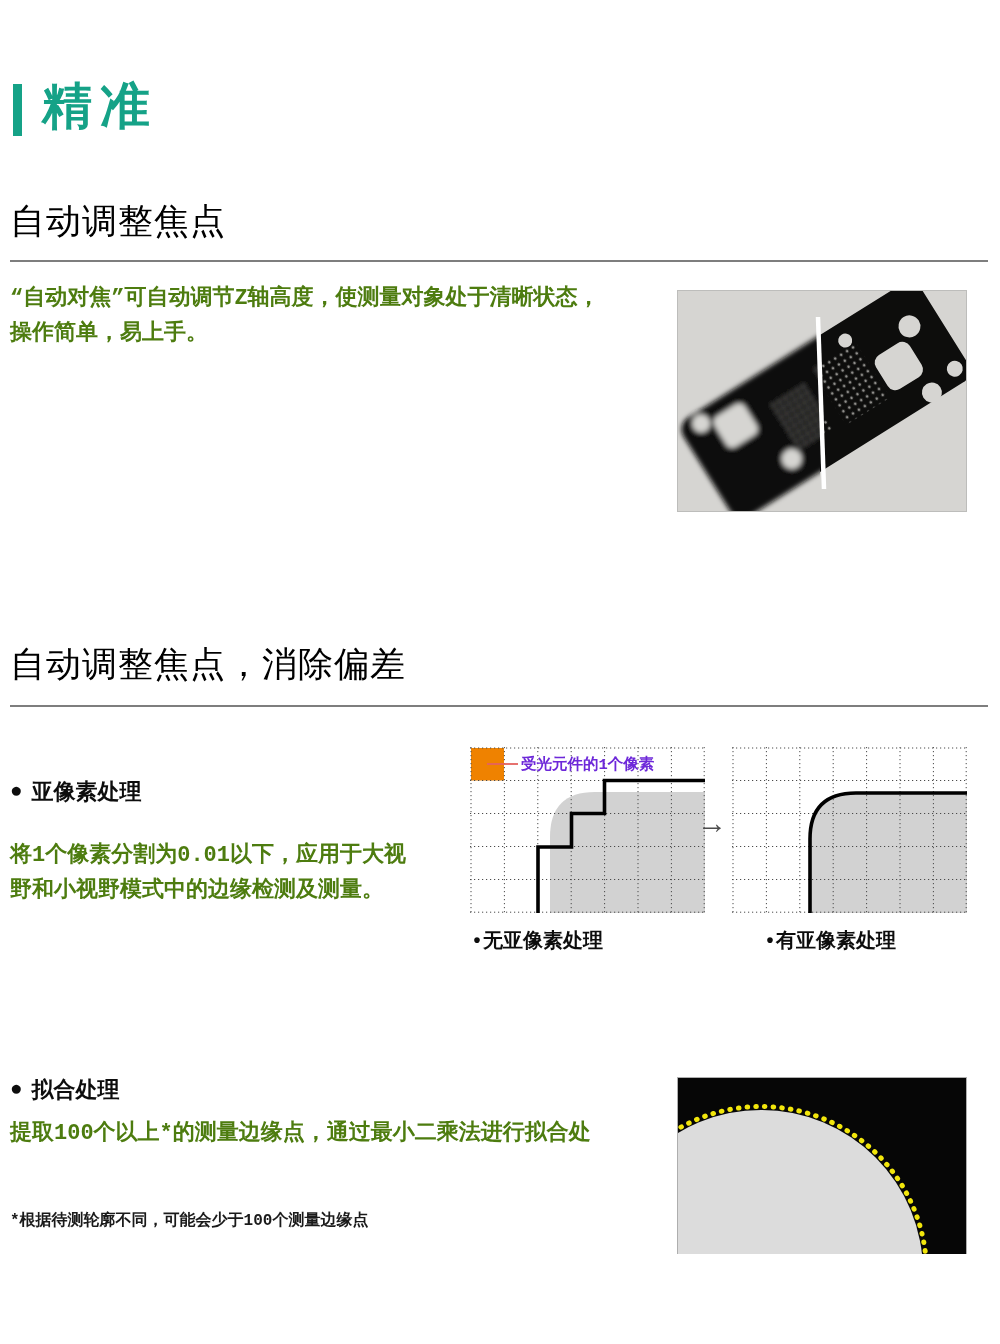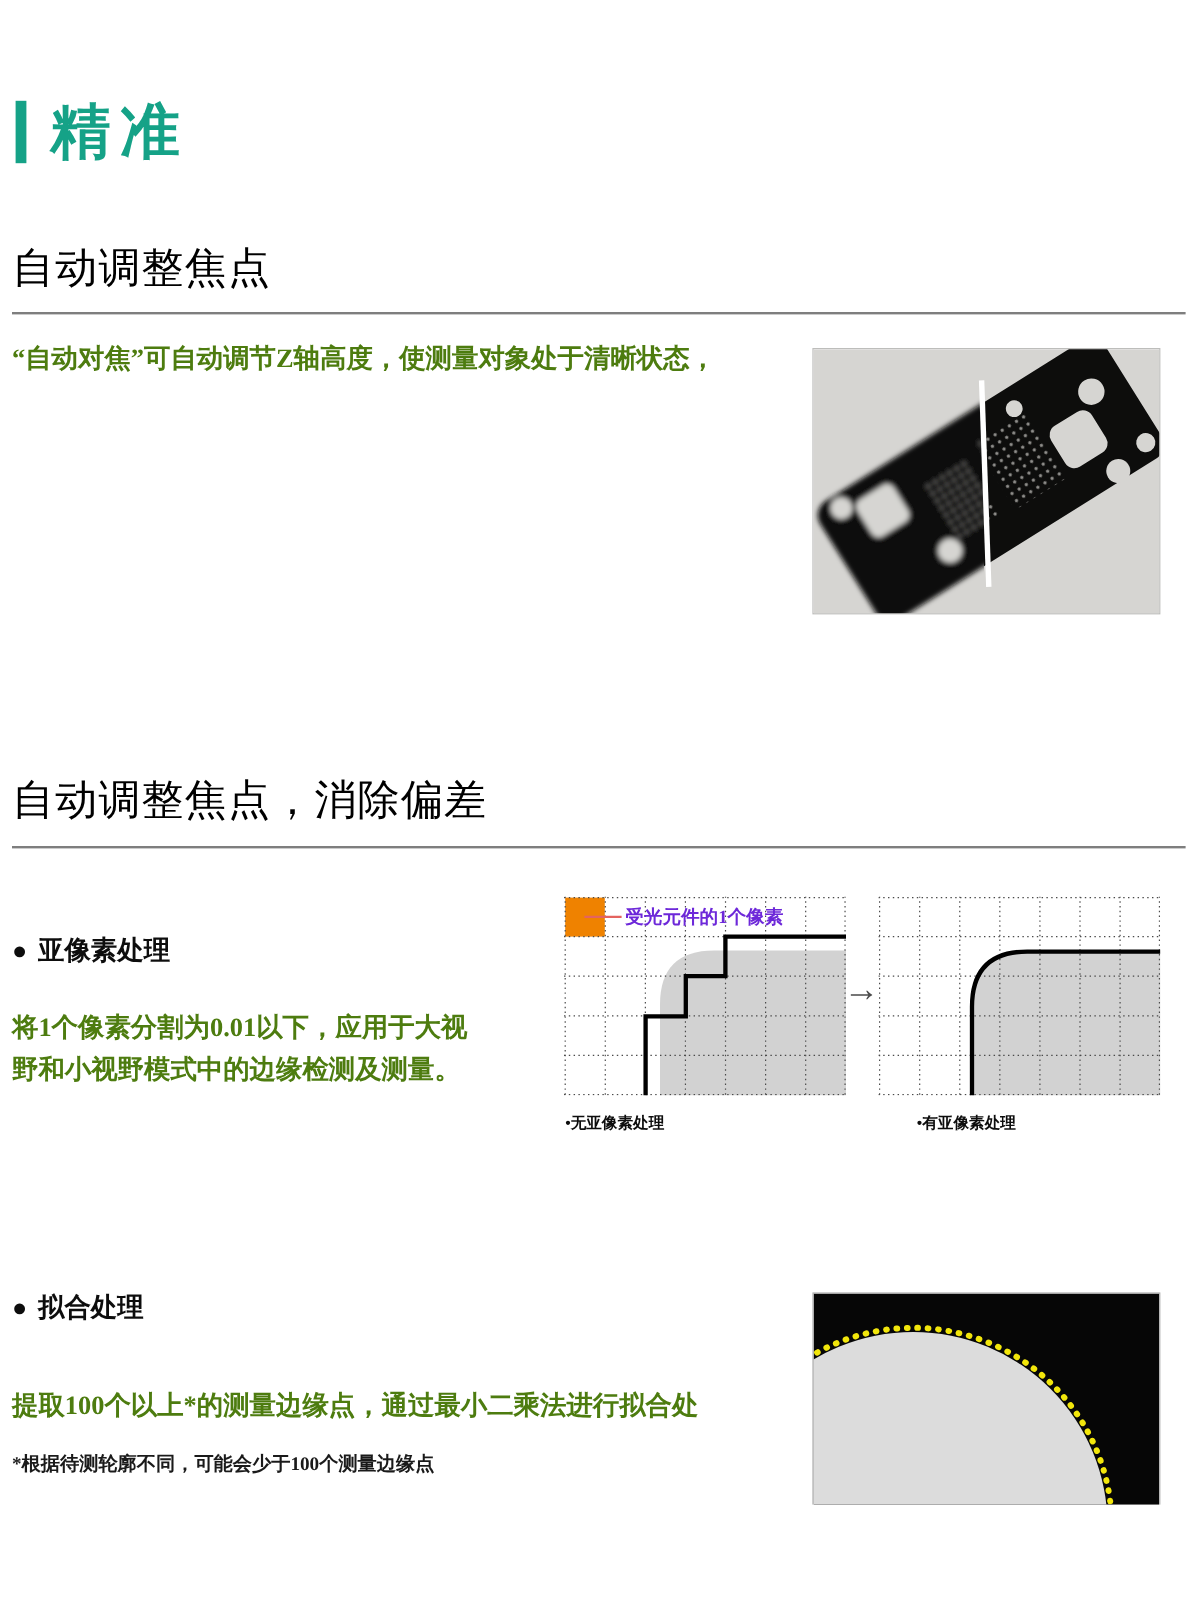--- a/index.html
+++ b/index.html
@@ -1,20 +1,20 @@
 <!DOCTYPE html>
 <html><head>
 <meta charset="utf-8">
 <style>
   html,body{margin:0;padding:0;background:#ffffff;}
   #canvas{
     position:relative;
     width:1000px;height:1254px;
     background:#ffffff;
-    font-family:Liberation Serif, serif;
+    font-family:Liberation Mono, monospace;
     color:#141414;
     overflow:hidden;
   }
   .abs{position:absolute;}
 
   
   .title-row{left:13px;top:84px;display:flex;align-items:center;}
   .title-bar{width:9px;height:52px;background:#15a287;display:inline-block;}
   h1.page-title{
     margin:0 0 0 20px;font-size:50px;font-weight:bold;color:#15a287;
@@ -32,21 +32,21 @@
   .body-text{
     font-size:22px;font-weight:600;line-height:35px;color:#4d7c0f;
     white-space:nowrap;
   }
   .body-text div{white-space:nowrap;}
 
   
   .subhead{display:flex;align-items:center;gap:9px;font-size:22px;font-weight:700;color:#0d0d0d;white-space:nowrap;}
   .subhead .bullet{font-size:21px;line-height:22px;}
 
-  .caption{font-size:13px;font-weight:700;color:#0d0d0d;white-space:nowrap;}
+  .caption{font-size:20px;font-weight:700;color:#0d0d0d;white-space:nowrap;}
   .legend-label{font-size:15.5px;font-weight:700;color:#6d28d9;white-space:nowrap;}
   .footnote{font-size:16px;font-weight:700;color:#1a1a1a;white-space:nowrap;}
   .arrow-glyph{font-size:30px;font-weight:bold;color:#4c4c4c;line-height:30px;}
 
   .photo{border:1px solid #bdbdbb;line-height:0;}
   .diagram{line-height:0;}
 </style>
 </head>
 <body>
 
@@ -55,20 +55,21 @@
   <div class="abs title-row">
     <span class="title-bar"></span>
     <h1 class="page-title">精准</h1>
   </div>
 
   <div class="abs h2" style="left:10px;top:207px;">自动调整焦点</div>
   <div class="abs rule" style="top:260px;"></div>
 
   <div class="abs body-text" style="left:10px;top:281px;">
     <div>“自动对焦”可自动调节Z轴高度，使测量对象处于清晰状态，</div>
+    <div>操作简单，易上手。</div>
   </div>
 
   <div class="abs photo" style="left:677px;top:290px;width:288px;height:220px;">
     <svg width="288" height="220" viewBox="0 0 288 220">
       <defs>
         <filter id="soft" x="-20%" y="-20%" width="140%" height="140%">
           <feGaussianBlur stdDeviation="2.4"></feGaussianBlur>
         </filter>
         <clipPath id="clipL">
             <rect x="-10" y="-10" width="152" height="240"></rect>
@@ -167,21 +168,21 @@
     </svg>
   </div>
 
   <div class="abs caption" style="left:471px;top:927px;">•无亚像素处理</div>
   <div class="abs caption" style="left:764px;top:927px;">•有亚像素处理</div>
 
   <div class="abs subhead" style="left:10px;top:1075px;">
     <span class="bullet">●</span>
     <span>拟合处理</span>
   </div>
-  <div class="abs body-text" style="left:10px;top:1117px;line-height:34px;margin-top:37px;">
+  <div class="abs body-text" style="left:10px;top:1117px;line-height:34px;">
     <div>提取100个以上*的测量边缘点，通过最小二乘法进行拟合处</div>
   </div>
   <div class="abs footnote" style="left:10px;top:1210px;">*根据待测轮廓不同，可能会少于100个测量边缘点</div>
 
   <div class="abs photo" style="left:677px;top:1077px;width:288px;height:220px;border-color:#aeaeae;">
     <svg width="288" height="220" viewBox="0 0 288 220">
       <rect width="288" height="220" fill="#060606"></rect>
       <circle cx="83" cy="194" r="162" fill="#dcdcdc"></circle>
       <circle cx="83" cy="194" r="165.5" fill="none" stroke="#f2e60b" stroke-width="5" stroke-dasharray="0.6 8.1" stroke-linecap="round"></circle>
     </svg>

